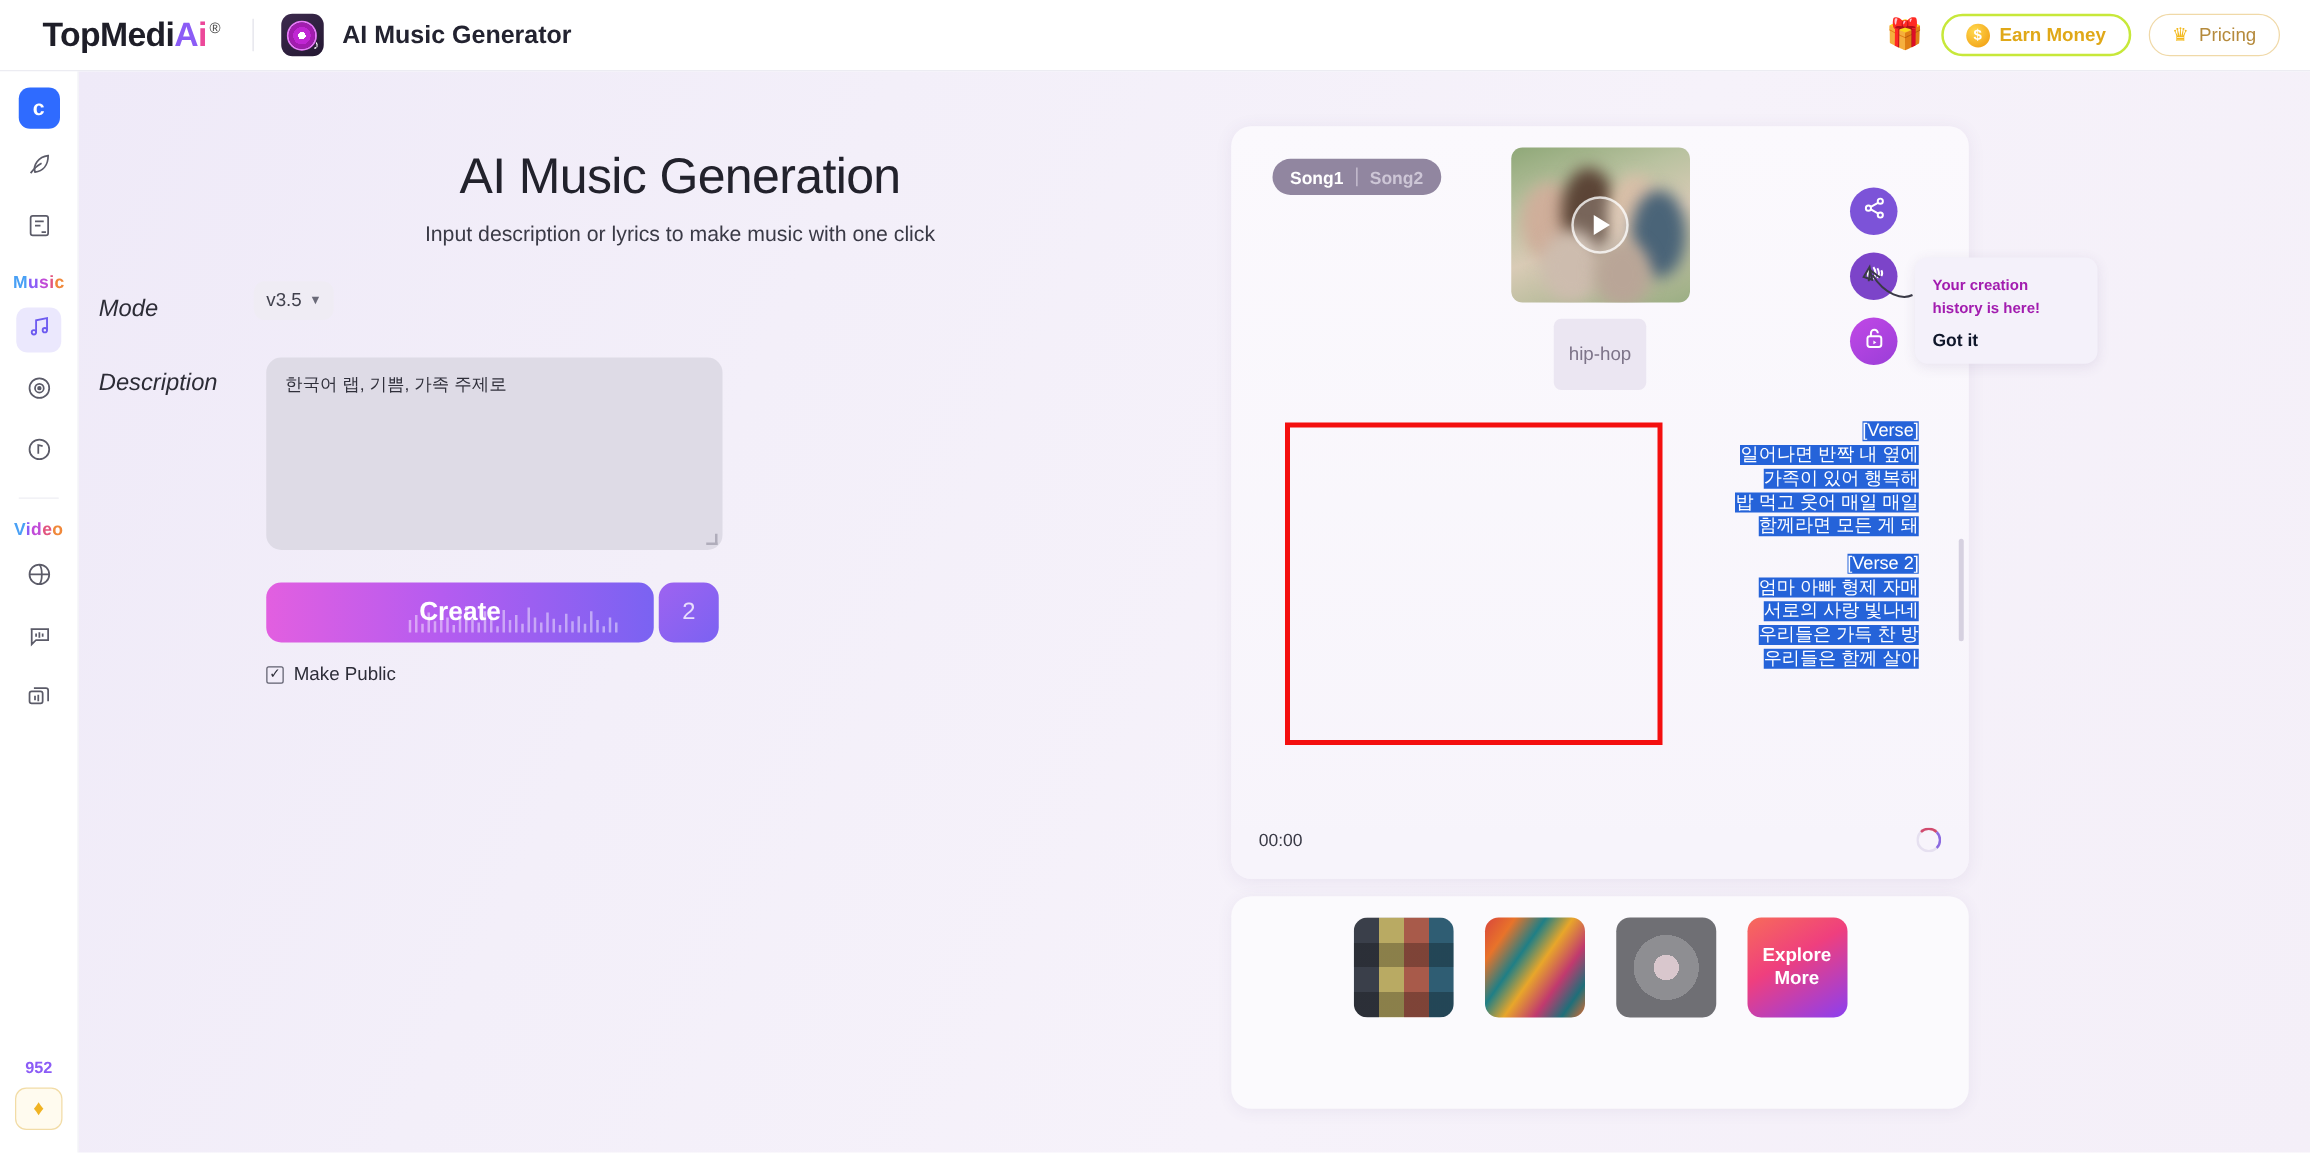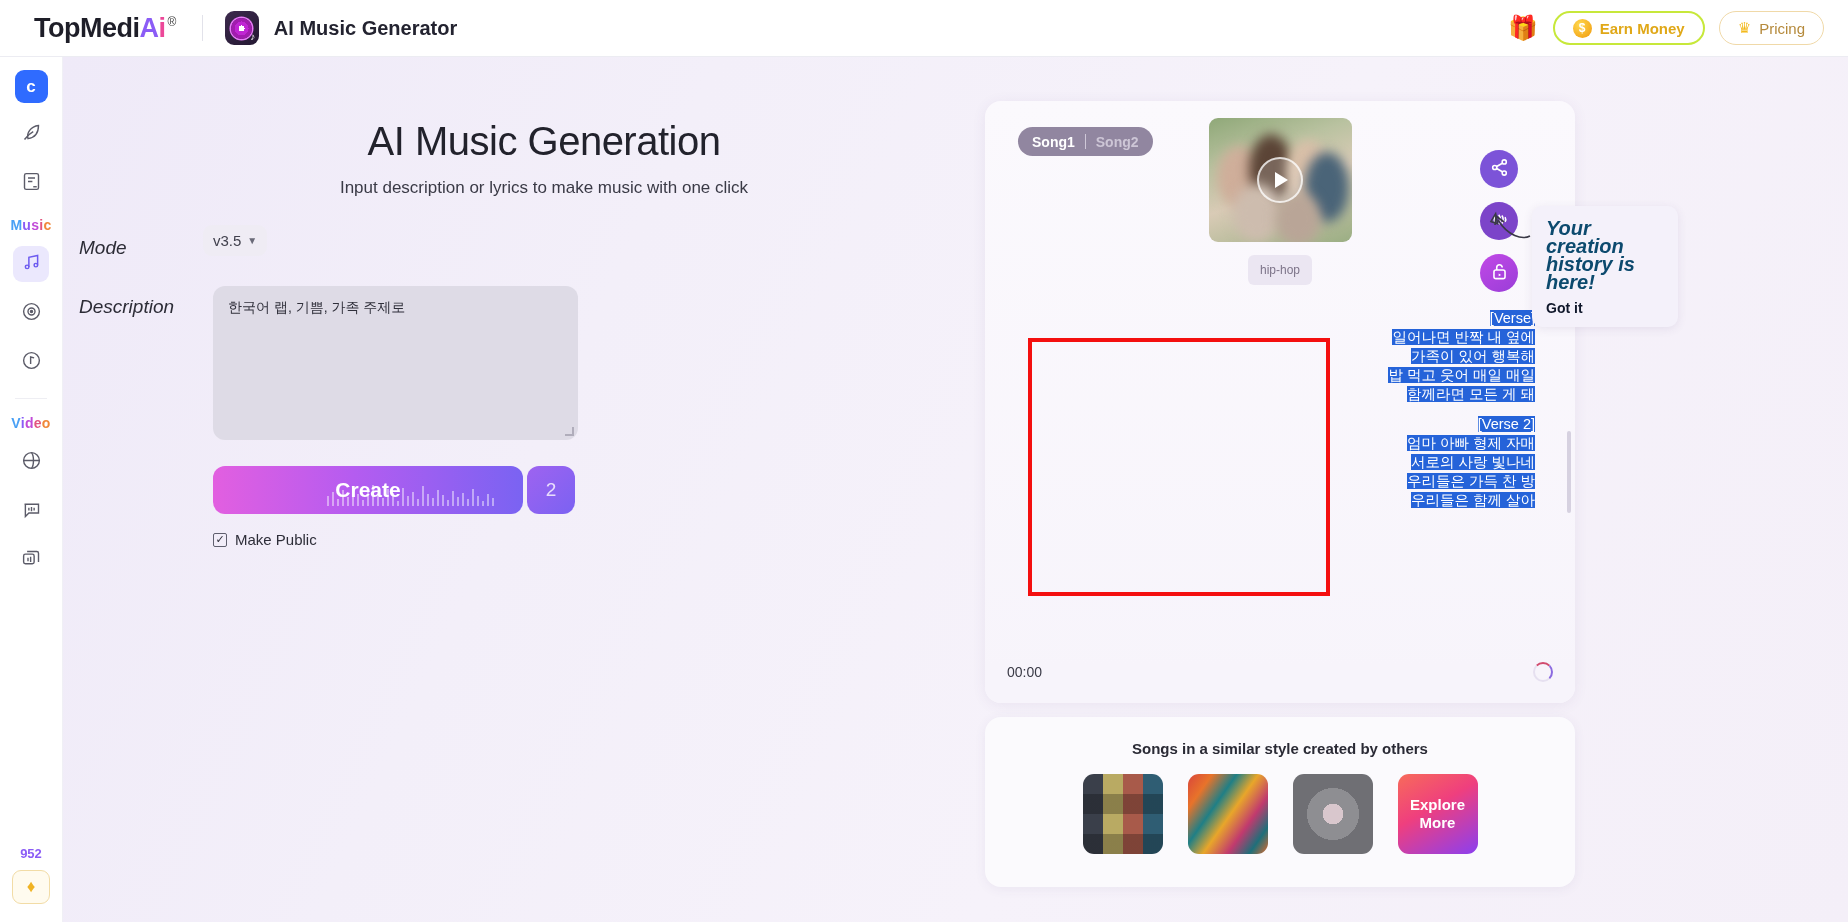--- a/index.html
+++ b/index.html
@@ -242,22 +242,22 @@
     background: rgba(255,255,255,.18);
     display: flex; align-items: center; justify-content: center; cursor: pointer;
   }
   .play-tri {
     width: 0; height: 0; margin-left: 3px;
     border-left: 13px solid #fff;
     border-top: 8px solid transparent; border-bottom: 8px solid transparent;
   }
   .genre-tag {
     width: fit-content; margin: 13px auto 0;
-    padding: 8px 12px; border-radius: 6px;
-    background: #ebe6f2; color: #7d7489; font-size: 12px;
+    padding: 20px 12px; border-radius: 6px;
+    background: #ebe6f2; color: #7d7489; font-size: 15px;
   }
   .lyrics {
     margin-top: 24px; text-align: right;
     font-size: 14.5px; line-height: 19px; color: #2a2a35;
     padding: 0 40px;
   }
   .lyrics .hl {
     background: #2563d9; color: #ffffff;
     box-decoration-break: clone; -webkit-box-decoration-break: clone;
   }
@@ -304,21 +304,21 @@
 
   
   .tooltip {
     position: absolute; left: 1532px; top: 206px;
     width: 146px; padding: 13px 14px 11px;
     background: #f4f1fa; border-radius: 10px;
     box-shadow: 0 2px 10px rgba(80,60,120,.10);
     z-index: 27;
   }
   .tooltip-text {
-    font-size: 20px; font-weight: 700; color: #0c4a6e; line-height: 18px; font-style: italic;
+    font-size: 12px; font-weight: 700; color: #a21caf; line-height: 18px;
   }
   .tooltip-got {
     margin-top: 9px; font-size: 14px; font-weight: 700; color: #0f172a;
     cursor: pointer;
   }
   .tooltip-arrow {
     position: absolute; left: 1484px; top: 206px;
     width: 50px; height: 40px; z-index: 27;
   }
 
@@ -593,21 +593,20 @@
       <div class="scroll-thumb"></div>
 
       <div class="player-bar">
         <span class="time">00:00</span>
         <span class="spinner"></span>
       </div>
     </div>
   </div>
 
   <div class="similar">
-    <div class="similar-title">Songs in a similar style created by others</div>
     <div class="thumbs">
       <div class="thumb t1"></div>
       <div class="thumb t2"></div>
       <div class="thumb t3"></div>
       <div class="thumb t4">
         <span><span>Explore</span><br><span>More</span></span>
       </div>
     </div>
   </div>
 </div>

